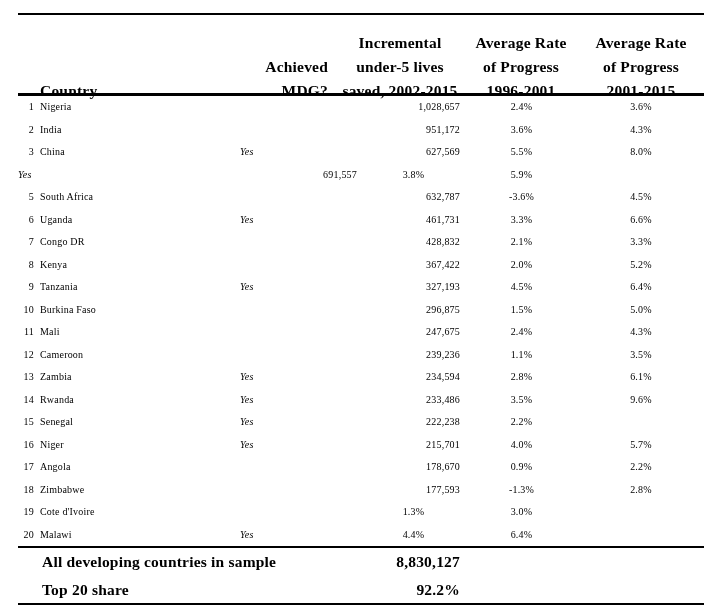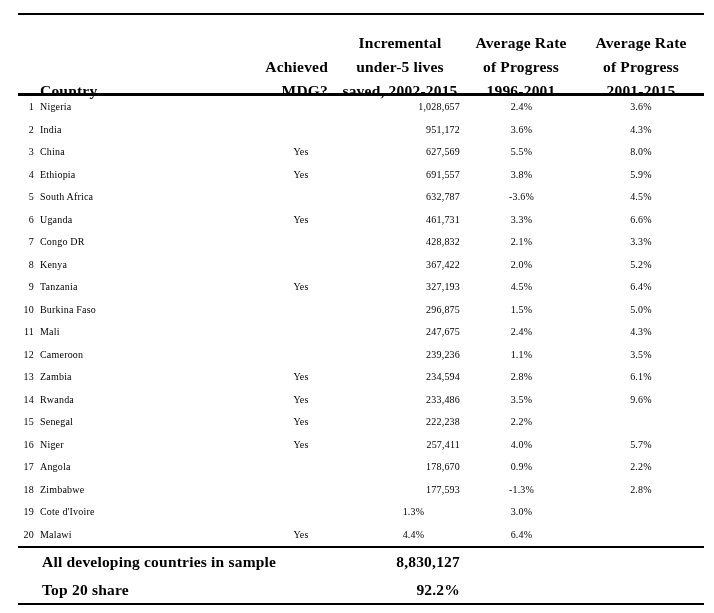--- a/index.html
+++ b/index.html
@@ -50,21 +50,21 @@
     line-height: 22.5px;
     font-size: 10px;
     letter-spacing: 0.2px;
   }
   .rank {
     display: inline-block;
     width: 16px;
     text-align: right;
   }
   .cname { margin-left: 6px; }
-  .c-mdg   { text-align: center; }
+  .c-mdg   { text-align: left; font-style: italic; }
   .c-lives { text-align: right; padding-right: 5px; }
   .c-rate  { text-align: center; }
 
   .frow {
     display: grid;
     grid-template-columns: 222px 122px 103px 113px 126px;
     font-weight: bold;
     font-size: 15.5px;
     letter-spacing: 0.2px;
     height: 28px;
@@ -142,23 +142,20 @@
     <div class="c-country">
       <span class="rank">3</span><span class="cname">China</span>
     </div>
     <div class="c-mdg">Yes</div>
     <div class="c-lives">627,569</div>
     <div class="c-rate">5.5%</div>
     <div class="c-rate">8.0%</div>
   </div>
 
   <div class="row">
-    <div class="c-country">
-      <span class="rank">4</span><span class="cname">Ethiopia</span>
-    </div>
     <div class="c-mdg">Yes</div>
     <div class="c-lives">691,557</div>
     <div class="c-rate">3.8%</div>
     <div class="c-rate">5.9%</div>
   </div>
 
   <div class="row">
     <div class="c-country">
       <span class="rank">5</span><span class="cname">South Africa</span>
     </div>
@@ -265,21 +262,21 @@
     <div class="c-mdg">Yes</div>
     <div class="c-lives">222,238</div>
     <div class="c-rate">2.2%</div>
   </div>
 
   <div class="row">
     <div class="c-country">
       <span class="rank">16</span><span class="cname">Niger</span>
     </div>
     <div class="c-mdg">Yes</div>
-    <div class="c-lives">257,411</div>
+    <div class="c-lives">215,701</div>
     <div class="c-rate">4.0%</div>
     <div class="c-rate">5.7%</div>
   </div>
 
   <div class="row">
     <div class="c-country">
       <span class="rank">17</span><span class="cname">Angola</span>
     </div>
     <div class="c-mdg"></div>
     <div class="c-lives">178,670</div>

